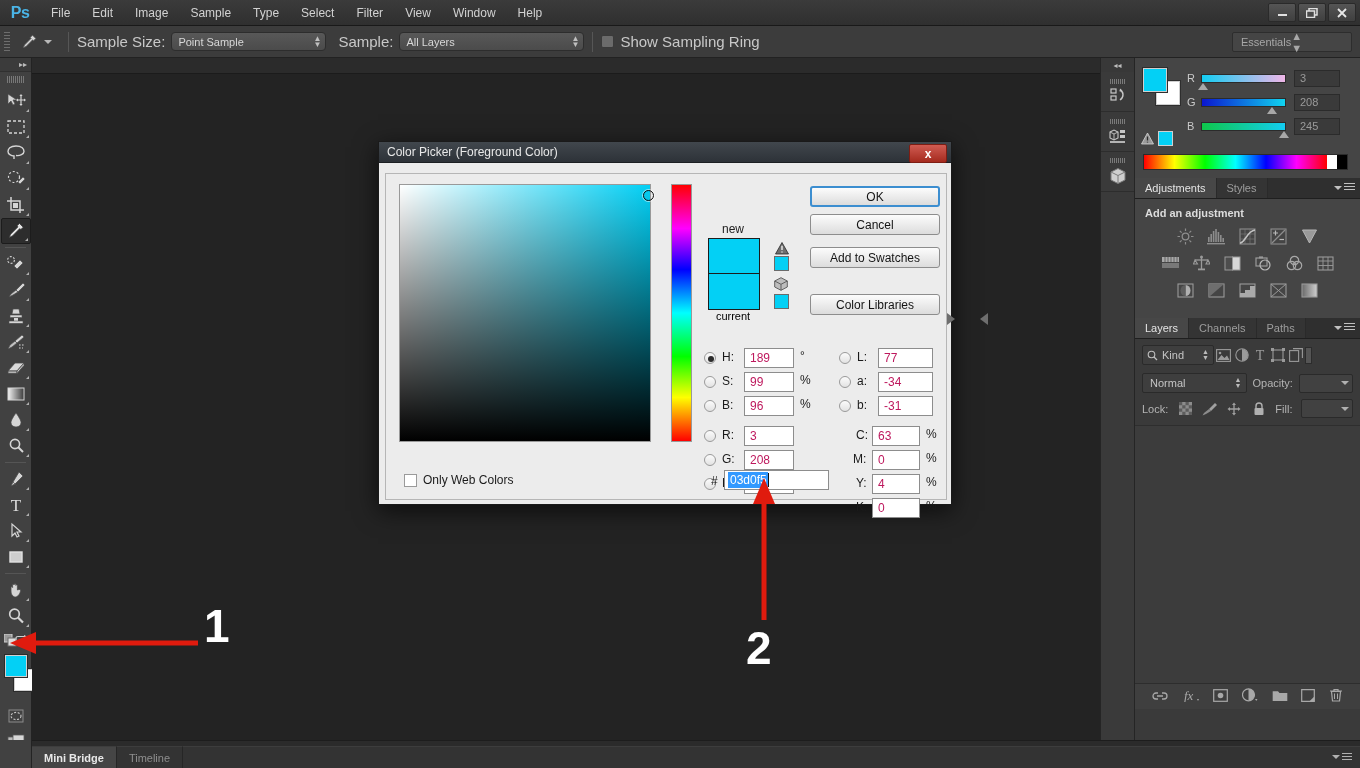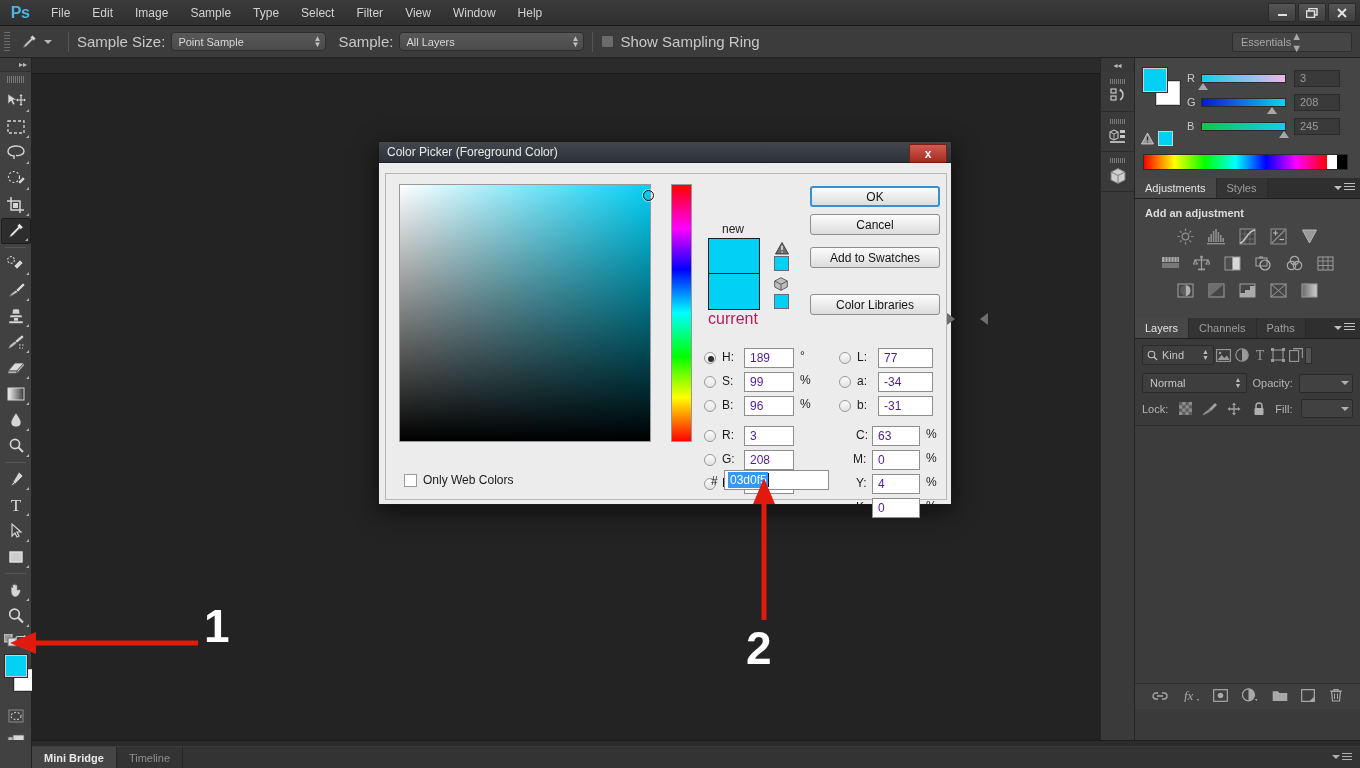--- a/index.html
+++ b/index.html
@@ -254,21 +254,21 @@
   .hue-arrow-l { position: absolute; left: 275px; top: 0; width: 0; height: 0;
     border-top: 6px solid transparent; border-bottom: 6px solid transparent;
     border-left: 8px solid #6e6e6e; }
   .hue-arrow-r { position: absolute; left: 308px; top: 0; width: 0; height: 0;
     border-top: 6px solid transparent; border-bottom: 6px solid transparent;
     border-right: 8px solid #6e6e6e; }
 
   .lbl-new { position: absolute; left: 317px; top: 48px; width: 60px; text-align: center;
     font-size: 12px; color: #222; }
   .lbl-cur { position: absolute; left: 317px; top: 136px; width: 60px; text-align: center;
-    font-size: 16px; color: #be185d; }
+    font-size: 11px; color: #000000; }
   .chip-new { position: absolute; left: 322px; top: 64px; width: 52px; height: 36px;
     border: 1px solid #1c1c1c; }
   .chip-cur { position: absolute; left: 322px; top: 100px; width: 52px; height: 36px;
     border: 1px solid #1c1c1c; border-top: none; }
   .warn-ic { position: absolute; left: 389px; top: 67px; }
   .warn-sq { position: absolute; left: 388px; top: 82px; width: 15px; height: 15px;
     border: 1px solid #6b6b6b; }
   .cube-ic { position: absolute; left: 388px; top: 103px; }
   .cube-sq { position: absolute; left: 388px; top: 120px; width: 15px; height: 15px;
     border: 1px solid #6b6b6b; }
@@ -285,21 +285,21 @@
   .radio {
     position: absolute; width: 12px; height: 12px; border-radius: 50%;
     background: linear-gradient(#fbfbfb,#e2e2e2); border: 1px solid #9a9a9a;
   }
   .radio.on::after {
     content: ''; position: absolute; left: 3px; top: 3px; width: 6px; height: 6px;
     border-radius: 50%; background: #2b2b2b;
   }
   .ninput {
     position: absolute; height: 20px; background: #fff; border: 1px solid #8d8d8d;
-    font-size: 12px; color: #4c1d95; display: flex; align-items: center; padding-left: 5px;
+    font-size: 12px; color: #be185d; display: flex; align-items: center; padding-left: 5px;
   }
   .unit { position: absolute; font-size: 12px; color: #1a1a1a; }
 
   .webchk { position: absolute; left: 18px; top: 299px; display: flex; align-items: center; gap: 6px; }
   .webchk .box { width: 13px; height: 13px; background: #fff; border: 1px solid #9a9a9a; }
   .webchk .t { font-size: 12px; color: #1a1a1a; }
   .hash { position: absolute; left: 325px; top: 300px; font-size: 12px; color: #1a1a1a; }
   .hexbox { position: absolute; left: 338px; top: 296px; width: 105px; height: 20px;
     background: #fff; border: 1px solid #8d8d8d; display: flex; align-items: center;
     padding-left: 3px; }

